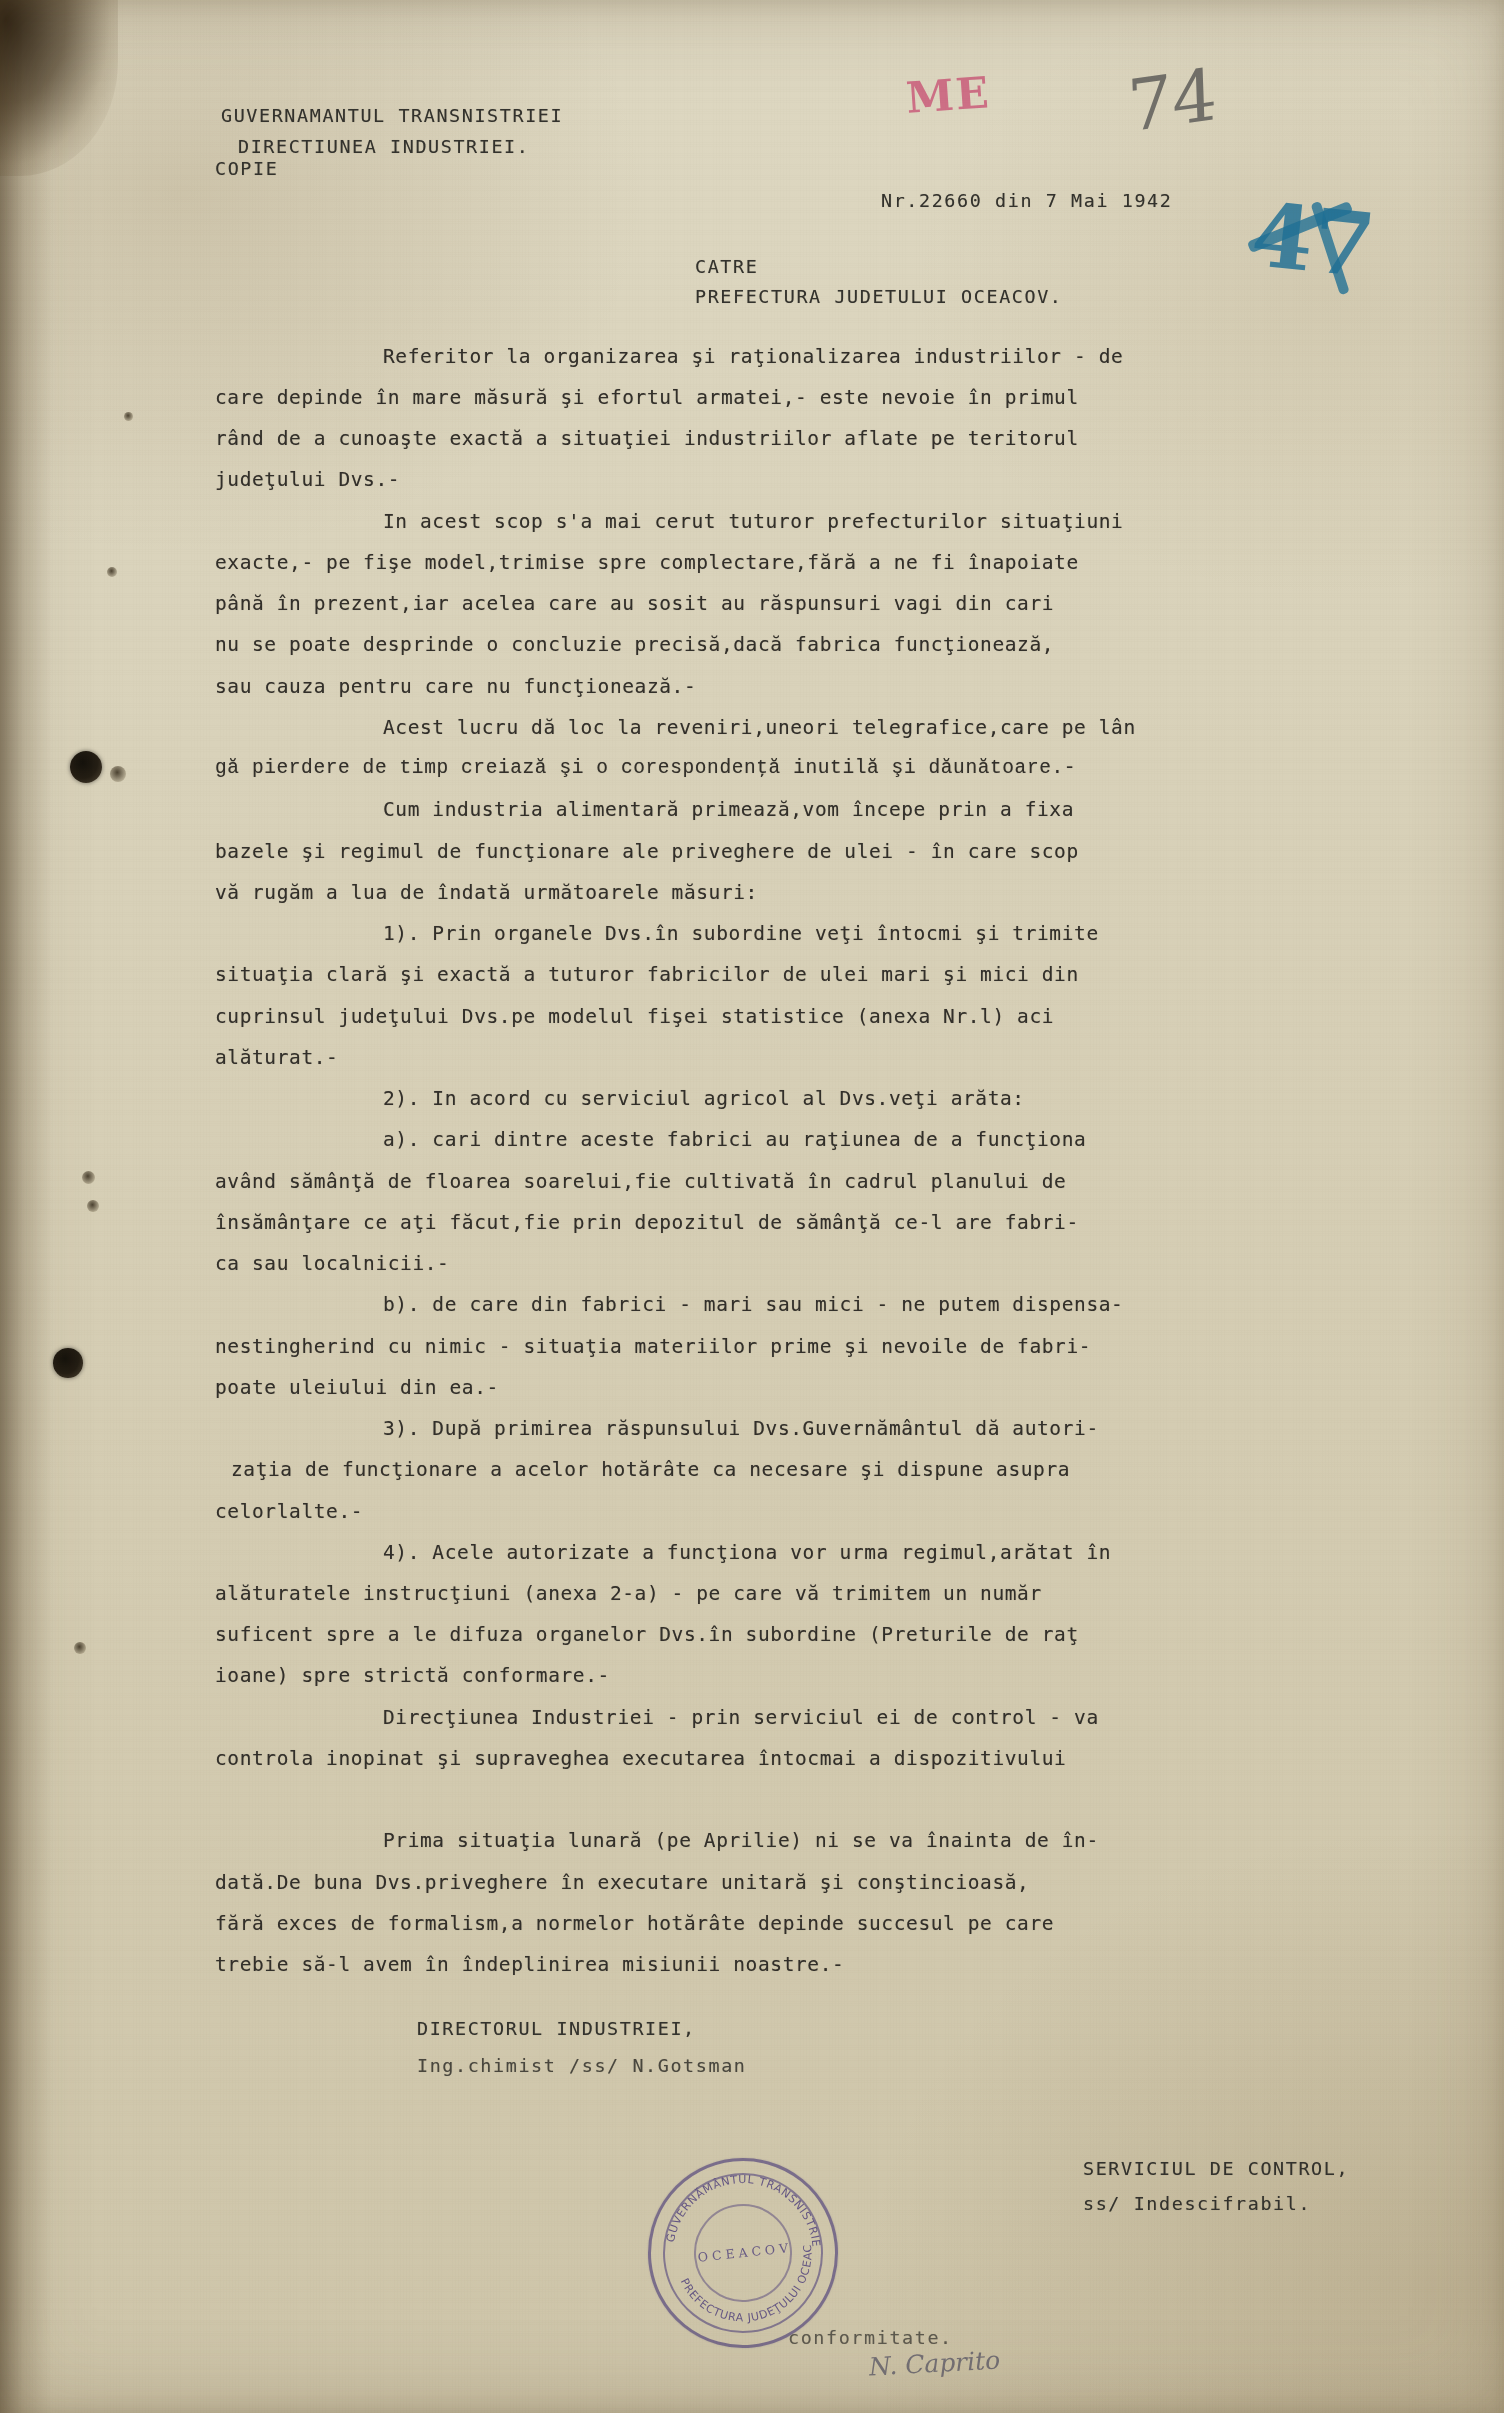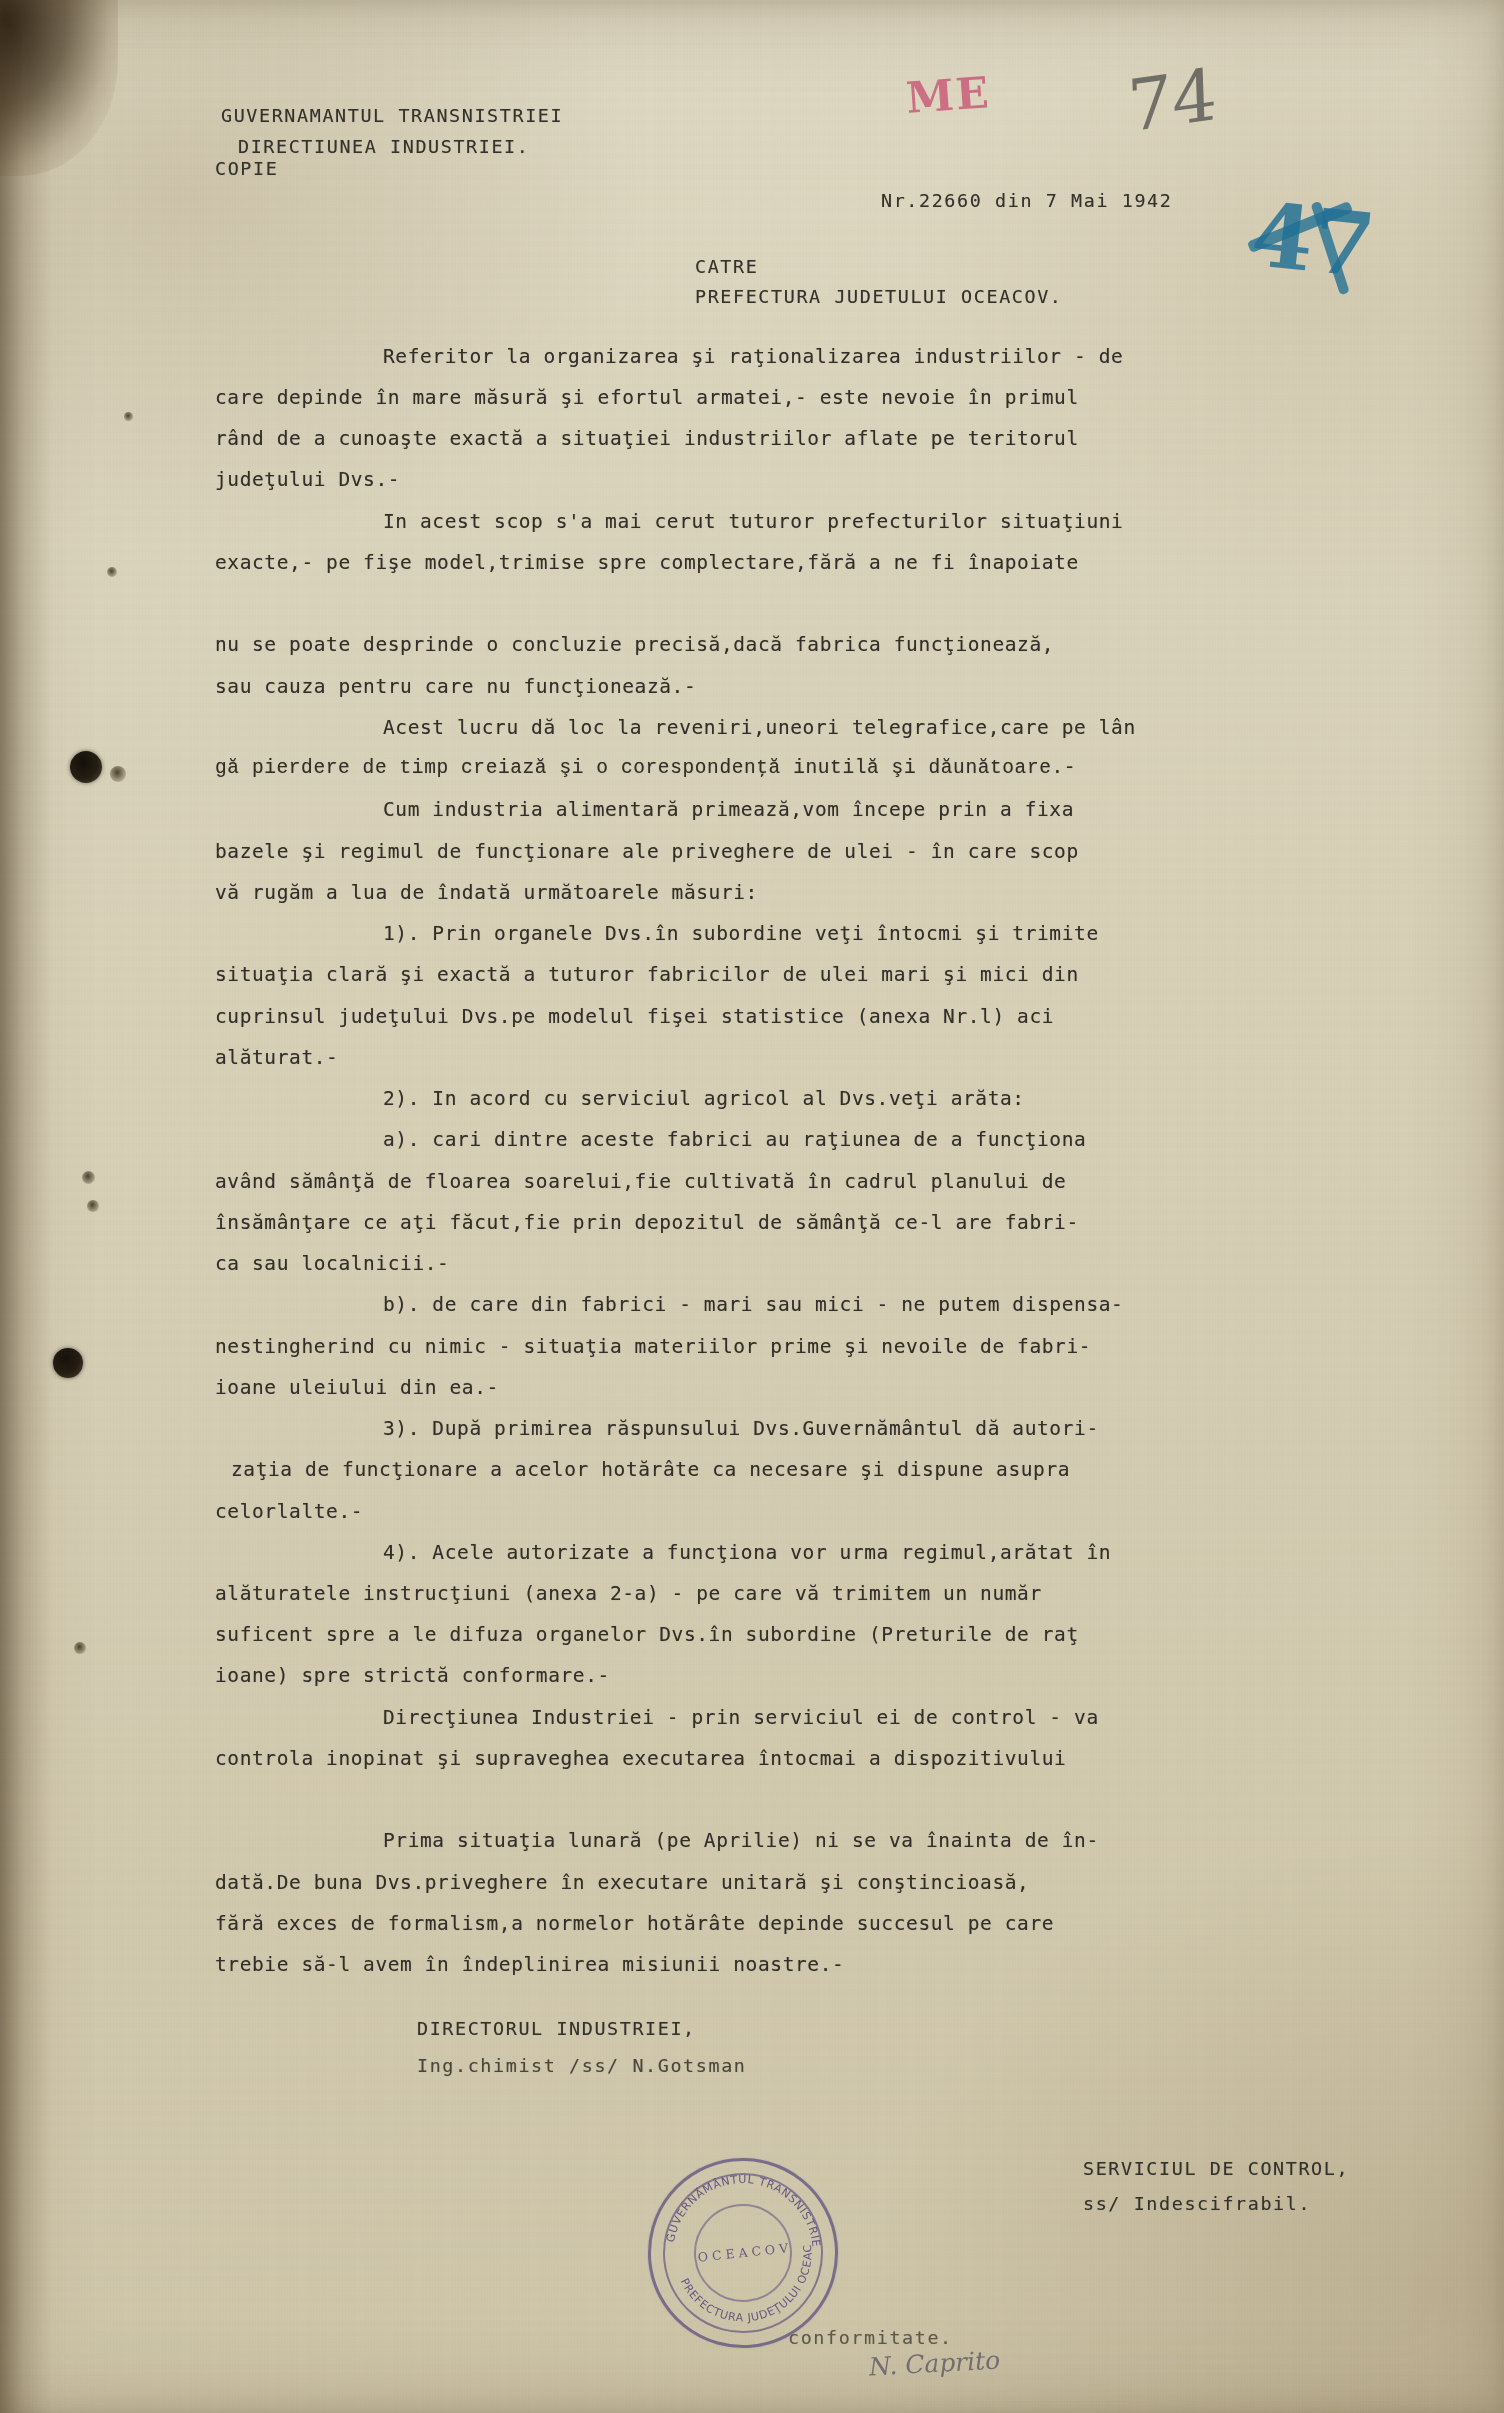--- a/index.html
+++ b/index.html
@@ -206,39 +206,40 @@
 
     <div class="t head" style="left:695px; top:256px;">CATRE</div>
     <div class="t head" style="left:695px; top:286px;">PREFECTURA JUDETULUI OCEACOV.</div>
 
     <div class="t body-line" style="left:383px; top:345px;">Referitor la organizarea şi raţionalizarea industriilor - de</div>
     <div class="t body-line" style="left:215px; top:386px;">care depinde în mare măsură şi efortul armatei,- este nevoie în primul</div>
     <div class="t body-line" style="left:215px; top:427px;">rând de a cunoaşte exactă a situaţiei industriilor aflate pe teritorul</div>
     <div class="t body-line" style="left:215px; top:468px;">judeţului Dvs.-</div>
     <div class="t body-line" style="left:383px; top:510px;">In acest scop s'a mai cerut tuturor prefecturilor situaţiuni</div>
     <div class="t body-line" style="left:215px; top:551px;">exacte,- pe fişe model,trimise spre complectare,fără a ne fi înapoiate</div>
+    <div class="t body-line" style="left:215px; top:592px;">până în prezent,iar acelea care au sosit au răspunsuri vagi din cari</div>
     <div class="t body-line" style="left:215px; top:633px;">nu se poate desprinde o concluzie precisă,dacă fabrica funcţionează,</div>
     <div class="t body-line" style="left:215px; top:675px;">sau cauza pentru care nu funcţionează.-</div>
     <div class="t body-line" style="left:383px; top:716px;">Acest lucru dă loc la reveniri,uneori telegrafice,care pe lân</div>
     <div class="t body-line" style="left:215px; top:757px;font-family:Liberation Mono, monospace;">gă pierdere de timp creiază şi o corespondenţă inutilă şi dăunătoare.-</div>
     <div class="t body-line" style="left:383px; top:798px;">Cum industria alimentară primează,vom începe prin a fixa</div>
     <div class="t body-line" style="left:215px; top:840px;">bazele şi regimul de funcţionare ale priveghere de ulei - în care scop</div>
     <div class="t body-line" style="left:215px; top:881px;">vă rugăm a lua de îndată următoarele măsuri:</div>
     <div class="t body-line" style="left:383px; top:922px;">1). Prin organele Dvs.în subordine veţi întocmi şi trimite</div>
     <div class="t body-line" style="left:215px; top:963px;">situaţia clară şi exactă a tuturor fabricilor de ulei mari şi mici din</div>
     <div class="t body-line" style="left:215px; top:1005px;">cuprinsul judeţului Dvs.pe modelul fişei statistice (anexa Nr.l) aci</div>
     <div class="t body-line" style="left:215px; top:1046px;">alăturat.-</div>
     <div class="t body-line" style="left:383px; top:1087px;">2). In acord cu serviciul agricol al Dvs.veţi arăta:</div>
     <div class="t body-line" style="left:383px; top:1128px;">a). cari dintre aceste fabrici au raţiunea de a funcţiona</div>
     <div class="t body-line" style="left:215px; top:1170px;">având sămânţă de floarea soarelui,fie cultivată în cadrul planului de</div>
     <div class="t body-line" style="left:215px; top:1211px;">însămânţare ce aţi făcut,fie prin depozitul de sămânţă ce-l are fabri-</div>
     <div class="t body-line" style="left:215px; top:1252px;">ca sau localnicii.-</div>
     <div class="t body-line" style="left:383px; top:1293px;">b). de care din fabrici - mari sau mici - ne putem dispensa-</div>
     <div class="t body-line" style="left:215px; top:1335px;">nestingherind cu nimic - situaţia materiilor prime şi nevoile de fabri-</div>
-    <div class="t body-line" style="left:215px; top:1376px;">ioane uleiului din ea.-</div>
+    <div class="t body-line" style="left:215px; top:1376px;">poate uleiului din ea.-</div>
     <div class="t body-line" style="left:383px; top:1417px;">3). După primirea răspunsului Dvs.Guvernământul dă autori-</div>
     <div class="t body-line" style="left:231px; top:1458px;">zaţia de funcţionare a acelor hotărâte ca necesare şi dispune asupra</div>
     <div class="t body-line" style="left:215px; top:1500px;">celorlalte.-</div>
     <div class="t body-line" style="left:383px; top:1541px;">4). Acele autorizate a funcţiona vor urma regimul,arătat în</div>
     <div class="t body-line" style="left:215px; top:1582px;">alăturatele instrucţiuni (anexa 2-a) - pe care vă trimitem un număr</div>
     <div class="t body-line" style="left:215px; top:1623px;">suficent spre a le difuza organelor Dvs.în subordine (Preturile de raţ</div>
     <div class="t body-line" style="left:215px; top:1664px;">ioane) spre strictă conformare.-</div>
     <div class="t body-line" style="left:383px; top:1706px;">Direcţiunea Industriei - prin serviciul ei de control - va</div>
     <div class="t body-line" style="left:215px; top:1747px;">controla inopinat şi supraveghea executarea întocmai a dispozitivului</div>
     <div class="t body-line" style="left:383px; top:1829px;">Prima situaţia lunară (pe Aprilie) ni se va înainta de în-</div>

